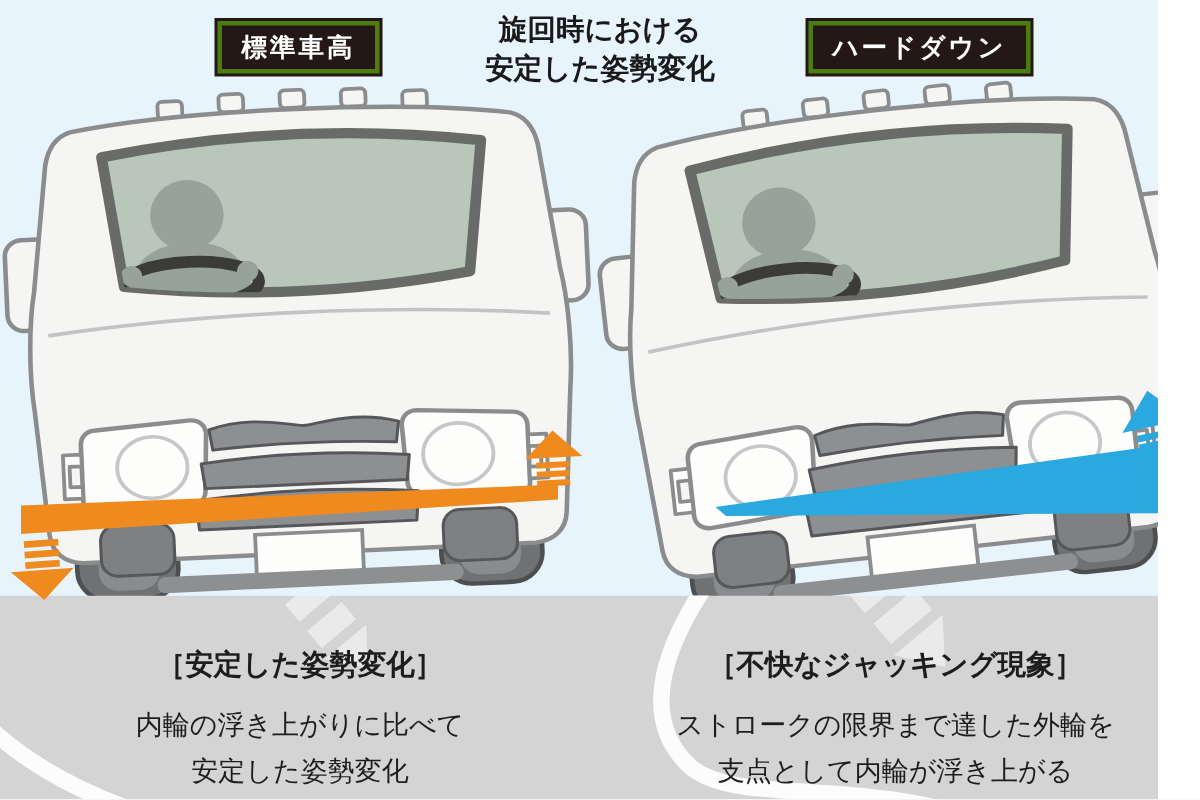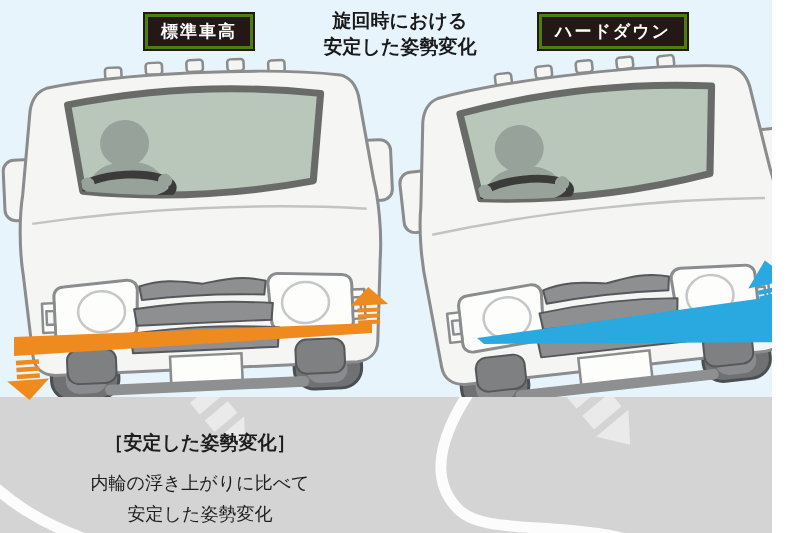--- a/index.html
+++ b/index.html
@@ -144,20 +144,25 @@
   </div>
 
   <div class="caption caption-left">
     <h3>［安定した姿勢変化］</h3>
     <p>
       <span>内輪の浮き上がりに比べて</span><br>
       <span>安定した姿勢変化</span>
     </p>
   </div>
   <div class="caption caption-right">
+    <h3>［不快なジャッキング現象］</h3>
+    <p>
+      <span>ストロークの限界まで達した外輪を</span><br>
+      <span>支点として内輪が浮き上がる</span>
+    </p>
   </div>
 
   <svg class="arrows" viewBox="0 0 800 533">
     <g fill="#ef8a1f">
       <polygon points="14,337 372,323 372,333 14,356"></polygon>
       <g transform="rotate(-4 28 378)">
         <rect x="17" y="360" width="23" height="4.5"></rect>
         <rect x="17" y="367" width="23" height="4.5"></rect>
         <rect x="17" y="374" width="23" height="4.5"></rect>
         <polygon points="7,380 49,380 28,400"></polygon>

